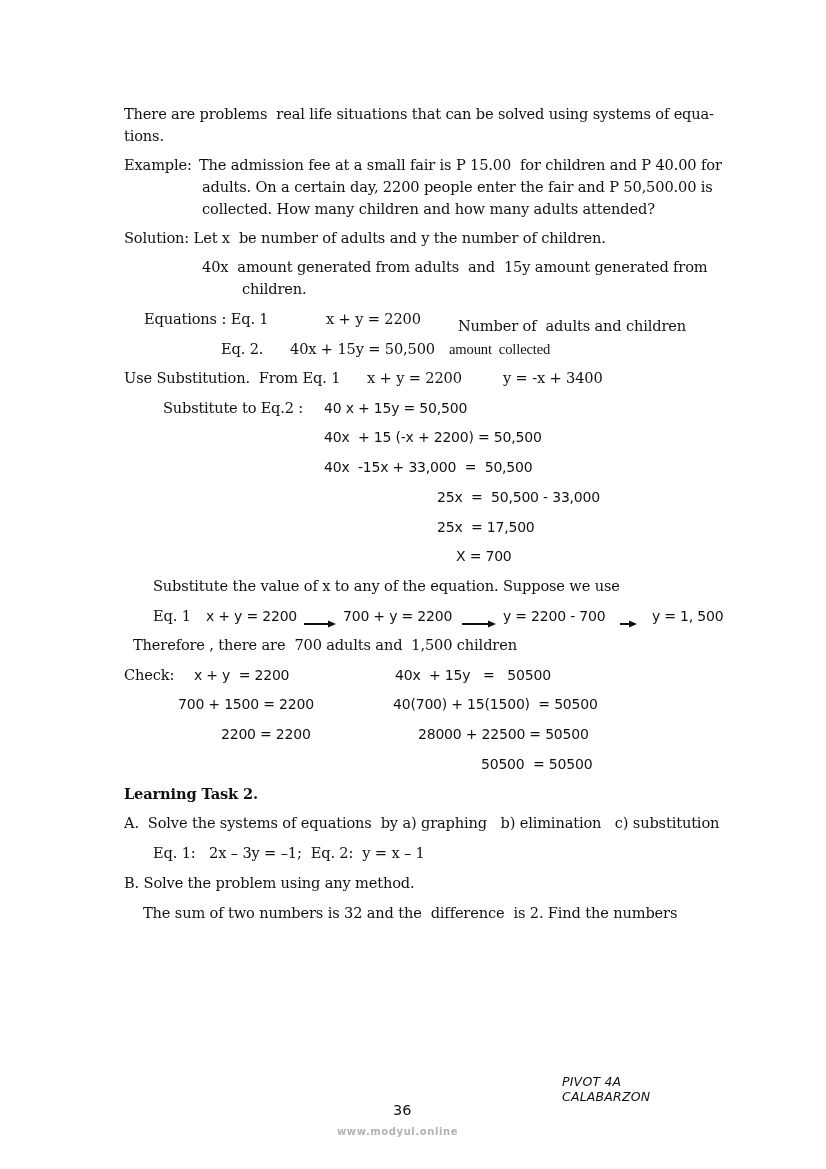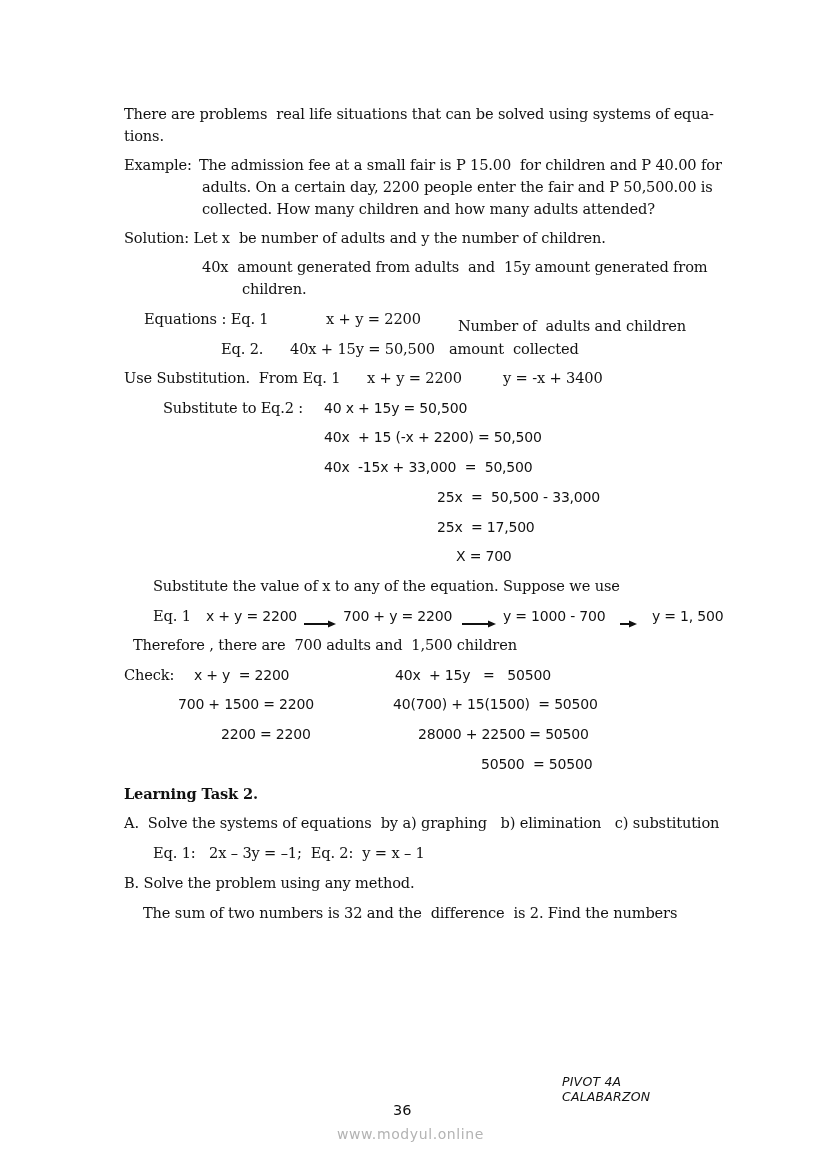--- a/index.html
+++ b/index.html
@@ -3,21 +3,21 @@
   <meta charset="utf-8">
   <style>
     html, body { margin: 0; padding: 0; background: #ffffff; }
     body { width: 826px; height: 1169px; position: relative; overflow: hidden; color: #111; }
     .page { position: absolute; left: 0; top: 0; width: 700px; height: 1169px; background: #fff; }
     .ln { position: absolute; white-space: pre; font-family: "DejaVu Serif", serif; font-size: 14.6px; line-height: 18px; letter-spacing: -0.15px; }
     .sans { font-family: "DejaVu Sans", sans-serif; font-size: 14px; letter-spacing: -0.2px; }
     .bold { font-weight: bold; }
     .footer-label { position: absolute; left: 562px; top: 1074px; font-family: "DejaVu Sans", sans-serif; font-style: italic; font-size: 12.5px; letter-spacing: 0.2px; }
     .page-num { position: absolute; left: 393px; top: 1102px; font-family: "DejaVu Sans", sans-serif; font-size: 14.5px; }
-    .watermark { position: absolute; left: 337px; top: 1126px; font-family: "DejaVu Sans", sans-serif; font-size: 14px; color: #b3b3b3; letter-spacing: 0.6px; }
+    .watermark { position: absolute; left: 337px; top: 1126px; font-family: "DejaVu Sans", sans-serif; font-size: 10px; color: #b3b3b3; letter-spacing: 0.6px; font-weight: bold; }
     .arrow { display: inline-block; vertical-align: middle; }
   </style>
 </head>
 <body>
 
 <div class="page">
 
   <div class="ln" style="left:124px;top:105px;">There are problems  real life situations that can be solved using systems of equa-</div>
   <div class="ln" style="left:124px;top:127px;">tions.</div>
 
@@ -28,21 +28,21 @@
 
   <div class="ln" style="left:124px;top:229px;">Solution: Let x  be number of adults and y the number of children.</div>
   <div class="ln" style="left:202px;top:258px;">40x  amount generated from adults  and  15y amount generated from</div>
   <div class="ln" style="left:202px;top:280px;margin-left:40px;">children.</div>
 
   <div class="ln" style="left:124px;top:310px;margin-left:20px;">Equations : Eq. 1</div>
   <div class="ln" style="left:326px;top:310px;">x + y = 2200</div>
   <div class="ln" style="left:458px;top:296px;margin-top:21px;">Number of  adults and children</div>
   <div class="ln" style="left:221px;top:340px;">Eq. 2.</div>
   <div class="ln" style="left:290px;top:340px;">40x + 15y = 50,500</div>
-  <div class="ln" style="left:449px;top:340px;">amount  collected</div>
+  <div class="ln" style="left:449px;top:340px;font-family:Liberation Serif, serif;">amount  collected</div>
 
   <div class="ln" style="left:124px;top:369px;">Use Substitution.  From Eq. 1</div>
   <div class="ln" style="left:367px;top:369px;">x + y = 2200</div>
   <div class="ln" style="left:503px;top:369px;">y = -x + 3400</div>
 
   <div class="ln sans" style="left:163px;top:399px;font-family:'DejaVu Serif',serif;font-size:14.6px;">Substitute to Eq.2 :</div>
   <div class="ln sans" style="left:324px;top:399px;">40 x + 15y = 50,500</div>
   <div class="ln sans" style="left:324px;top:428px;">40x  + 15 (-x + 2200) = 50,500</div>
   <div class="ln sans" style="left:324px;top:458px;text-align:center;">40x  -15x + 33,000  =  50,500</div>
   <div class="ln sans" style="left:437px;top:488px;">25x  =  50,500 - 33,000</div>
@@ -59,21 +59,21 @@
         <polygon points="24,0.5 32,4 24,7.5" fill="#111"></polygon>
       </svg>
   </span>
   <div class="ln sans" style="left:343px;top:607px;">700 + y = 2200</div>
   <span class="arrow" style="position:absolute;left:462px;top:614px;">
     <svg width="34" height="8" viewBox="0 0 34 8">
         <line x1="0" y1="4" x2="28" y2="4" stroke="#111" stroke-width="2"></line>
         <polygon points="26,0.5 34,4 26,7.5" fill="#111"></polygon>
       </svg>
   </span>
-  <div class="ln sans" style="left:503px;top:607px;">y = 1000 - 700</div>
+  <div class="ln sans" style="left:503px;top:607px;">y = 2200 - 700</div>
   <span class="arrow" style="position:absolute;left:620px;top:614px;">
     <svg width="17" height="8" viewBox="0 0 17 8">
         <line x1="0" y1="4" x2="11" y2="4" stroke="#111" stroke-width="2"></line>
         <polygon points="9,0.5 17,4 9,7.5" fill="#111"></polygon>
       </svg>
   </span>
   <div class="ln sans" style="left:652px;top:607px;">y = 1, 500</div>
 
   <div class="ln" style="left:133px;top:636px;">Therefore , there are  700 adults and  1,500 children</div>
 

